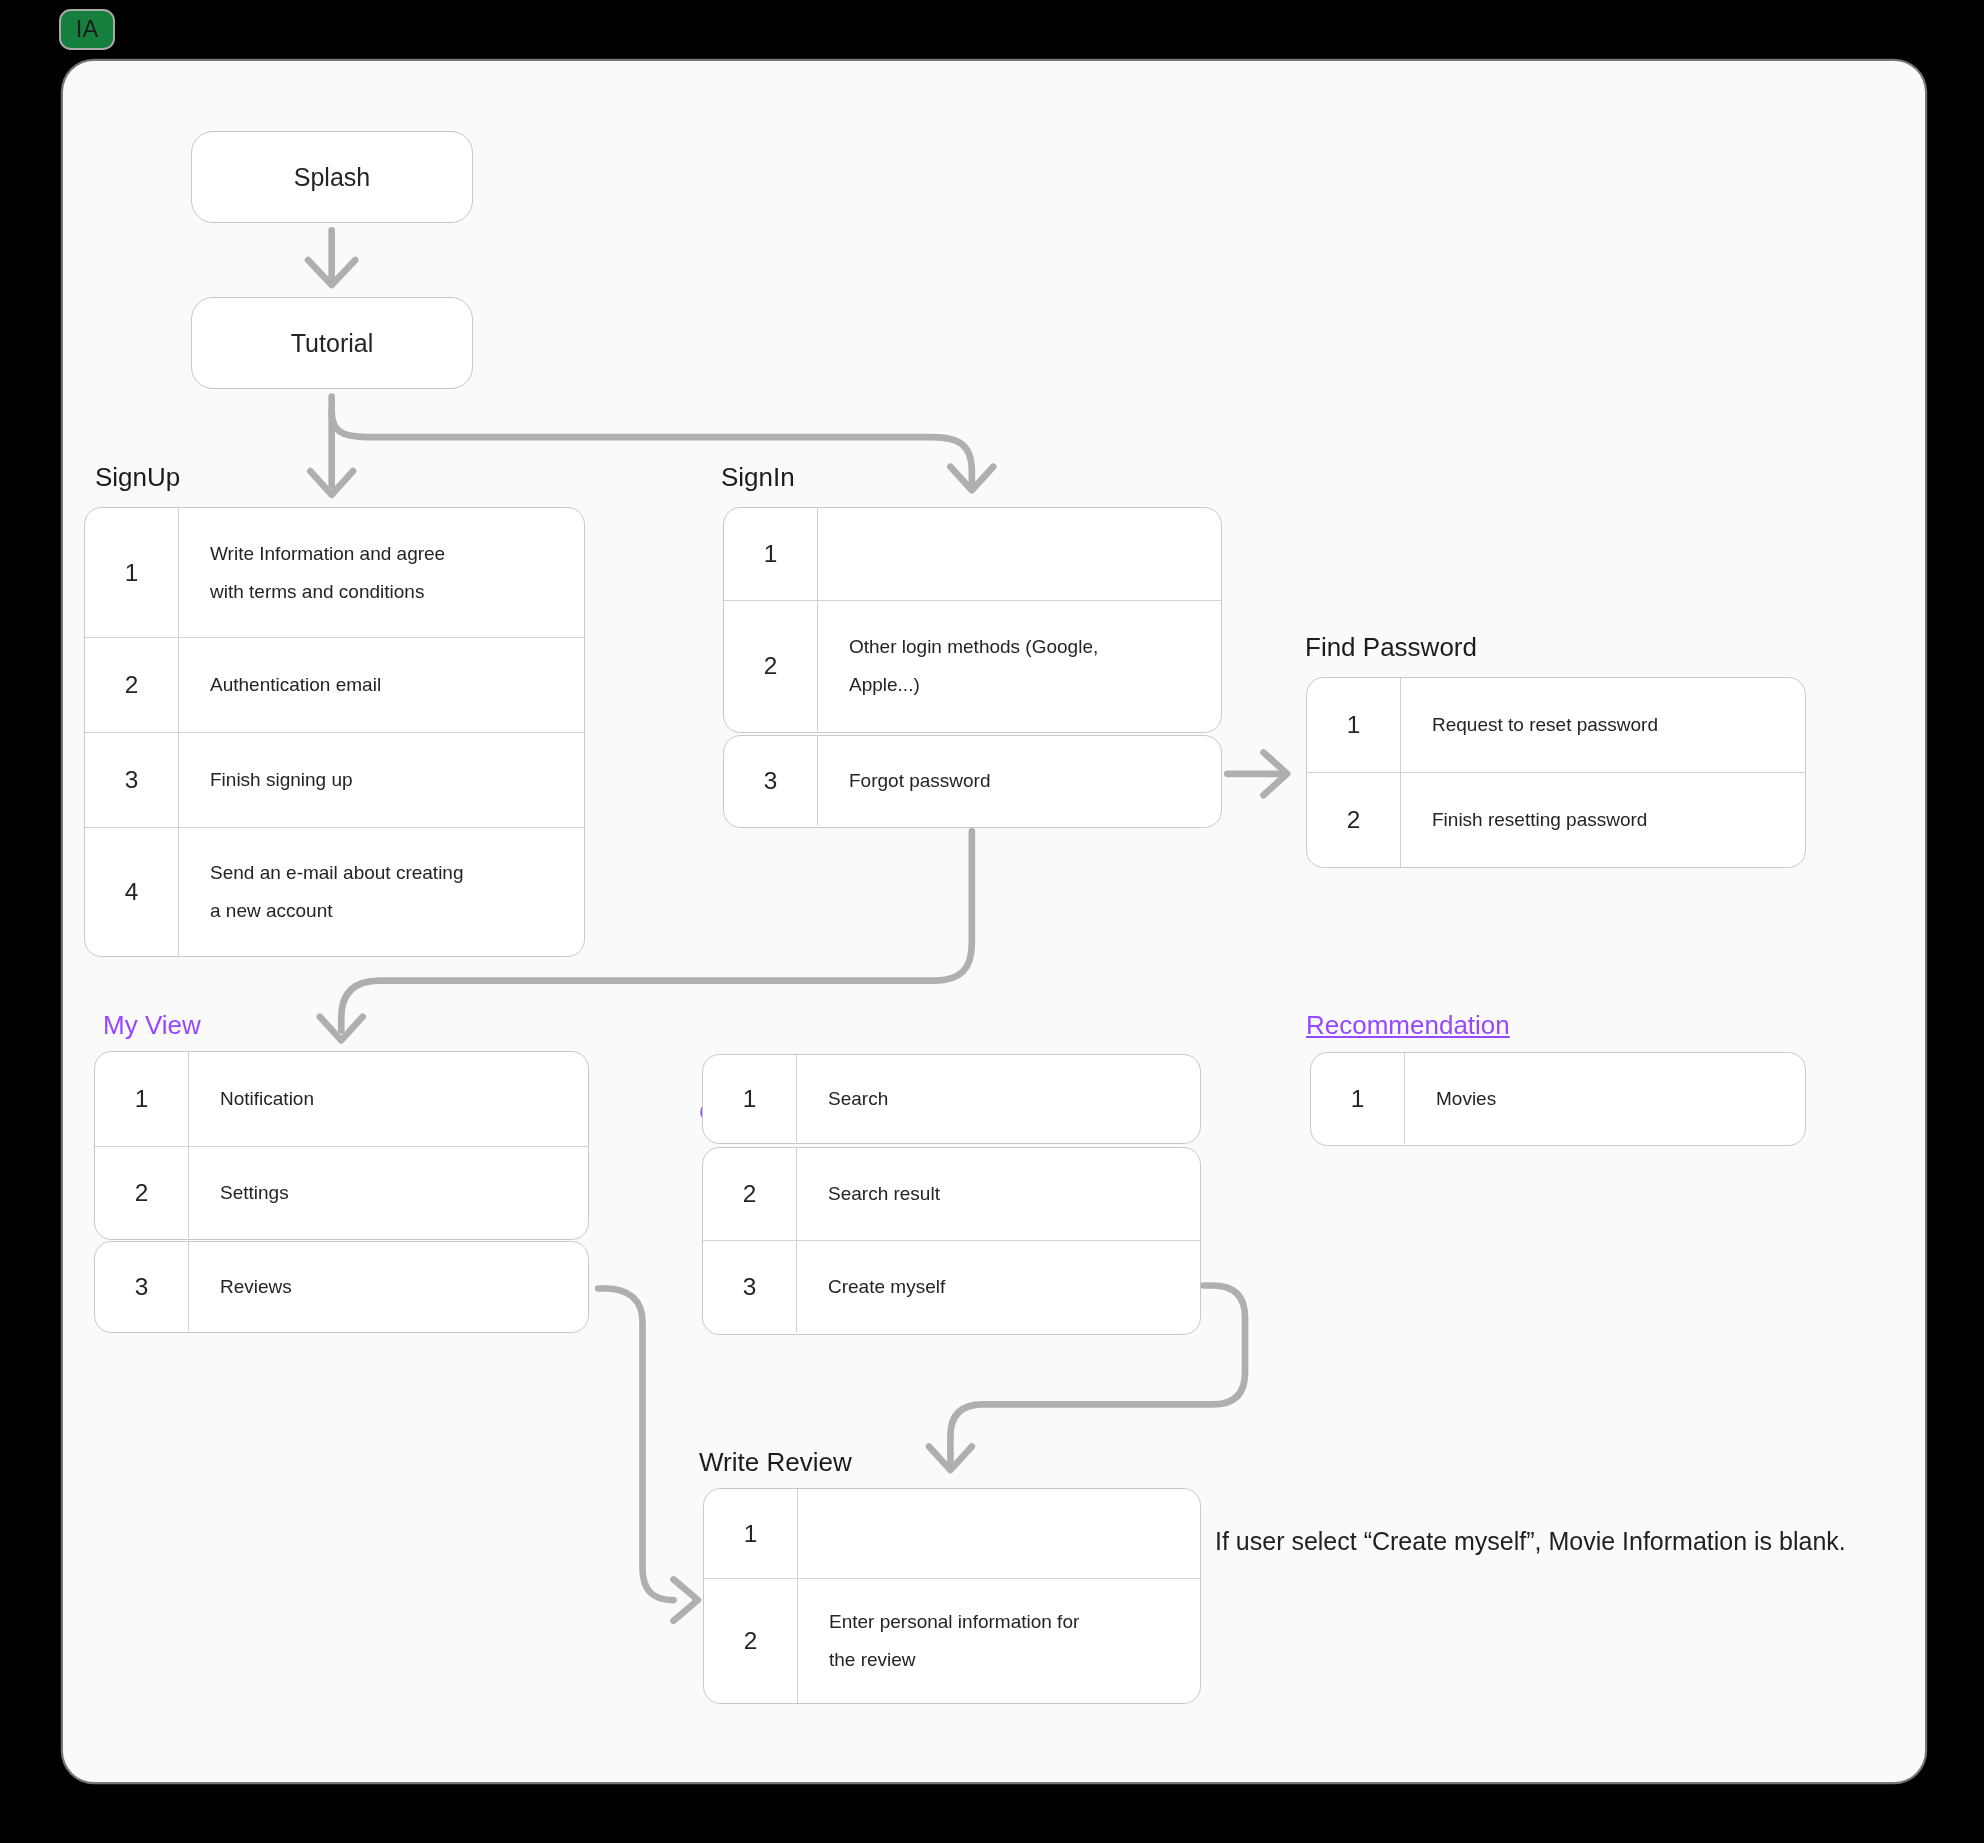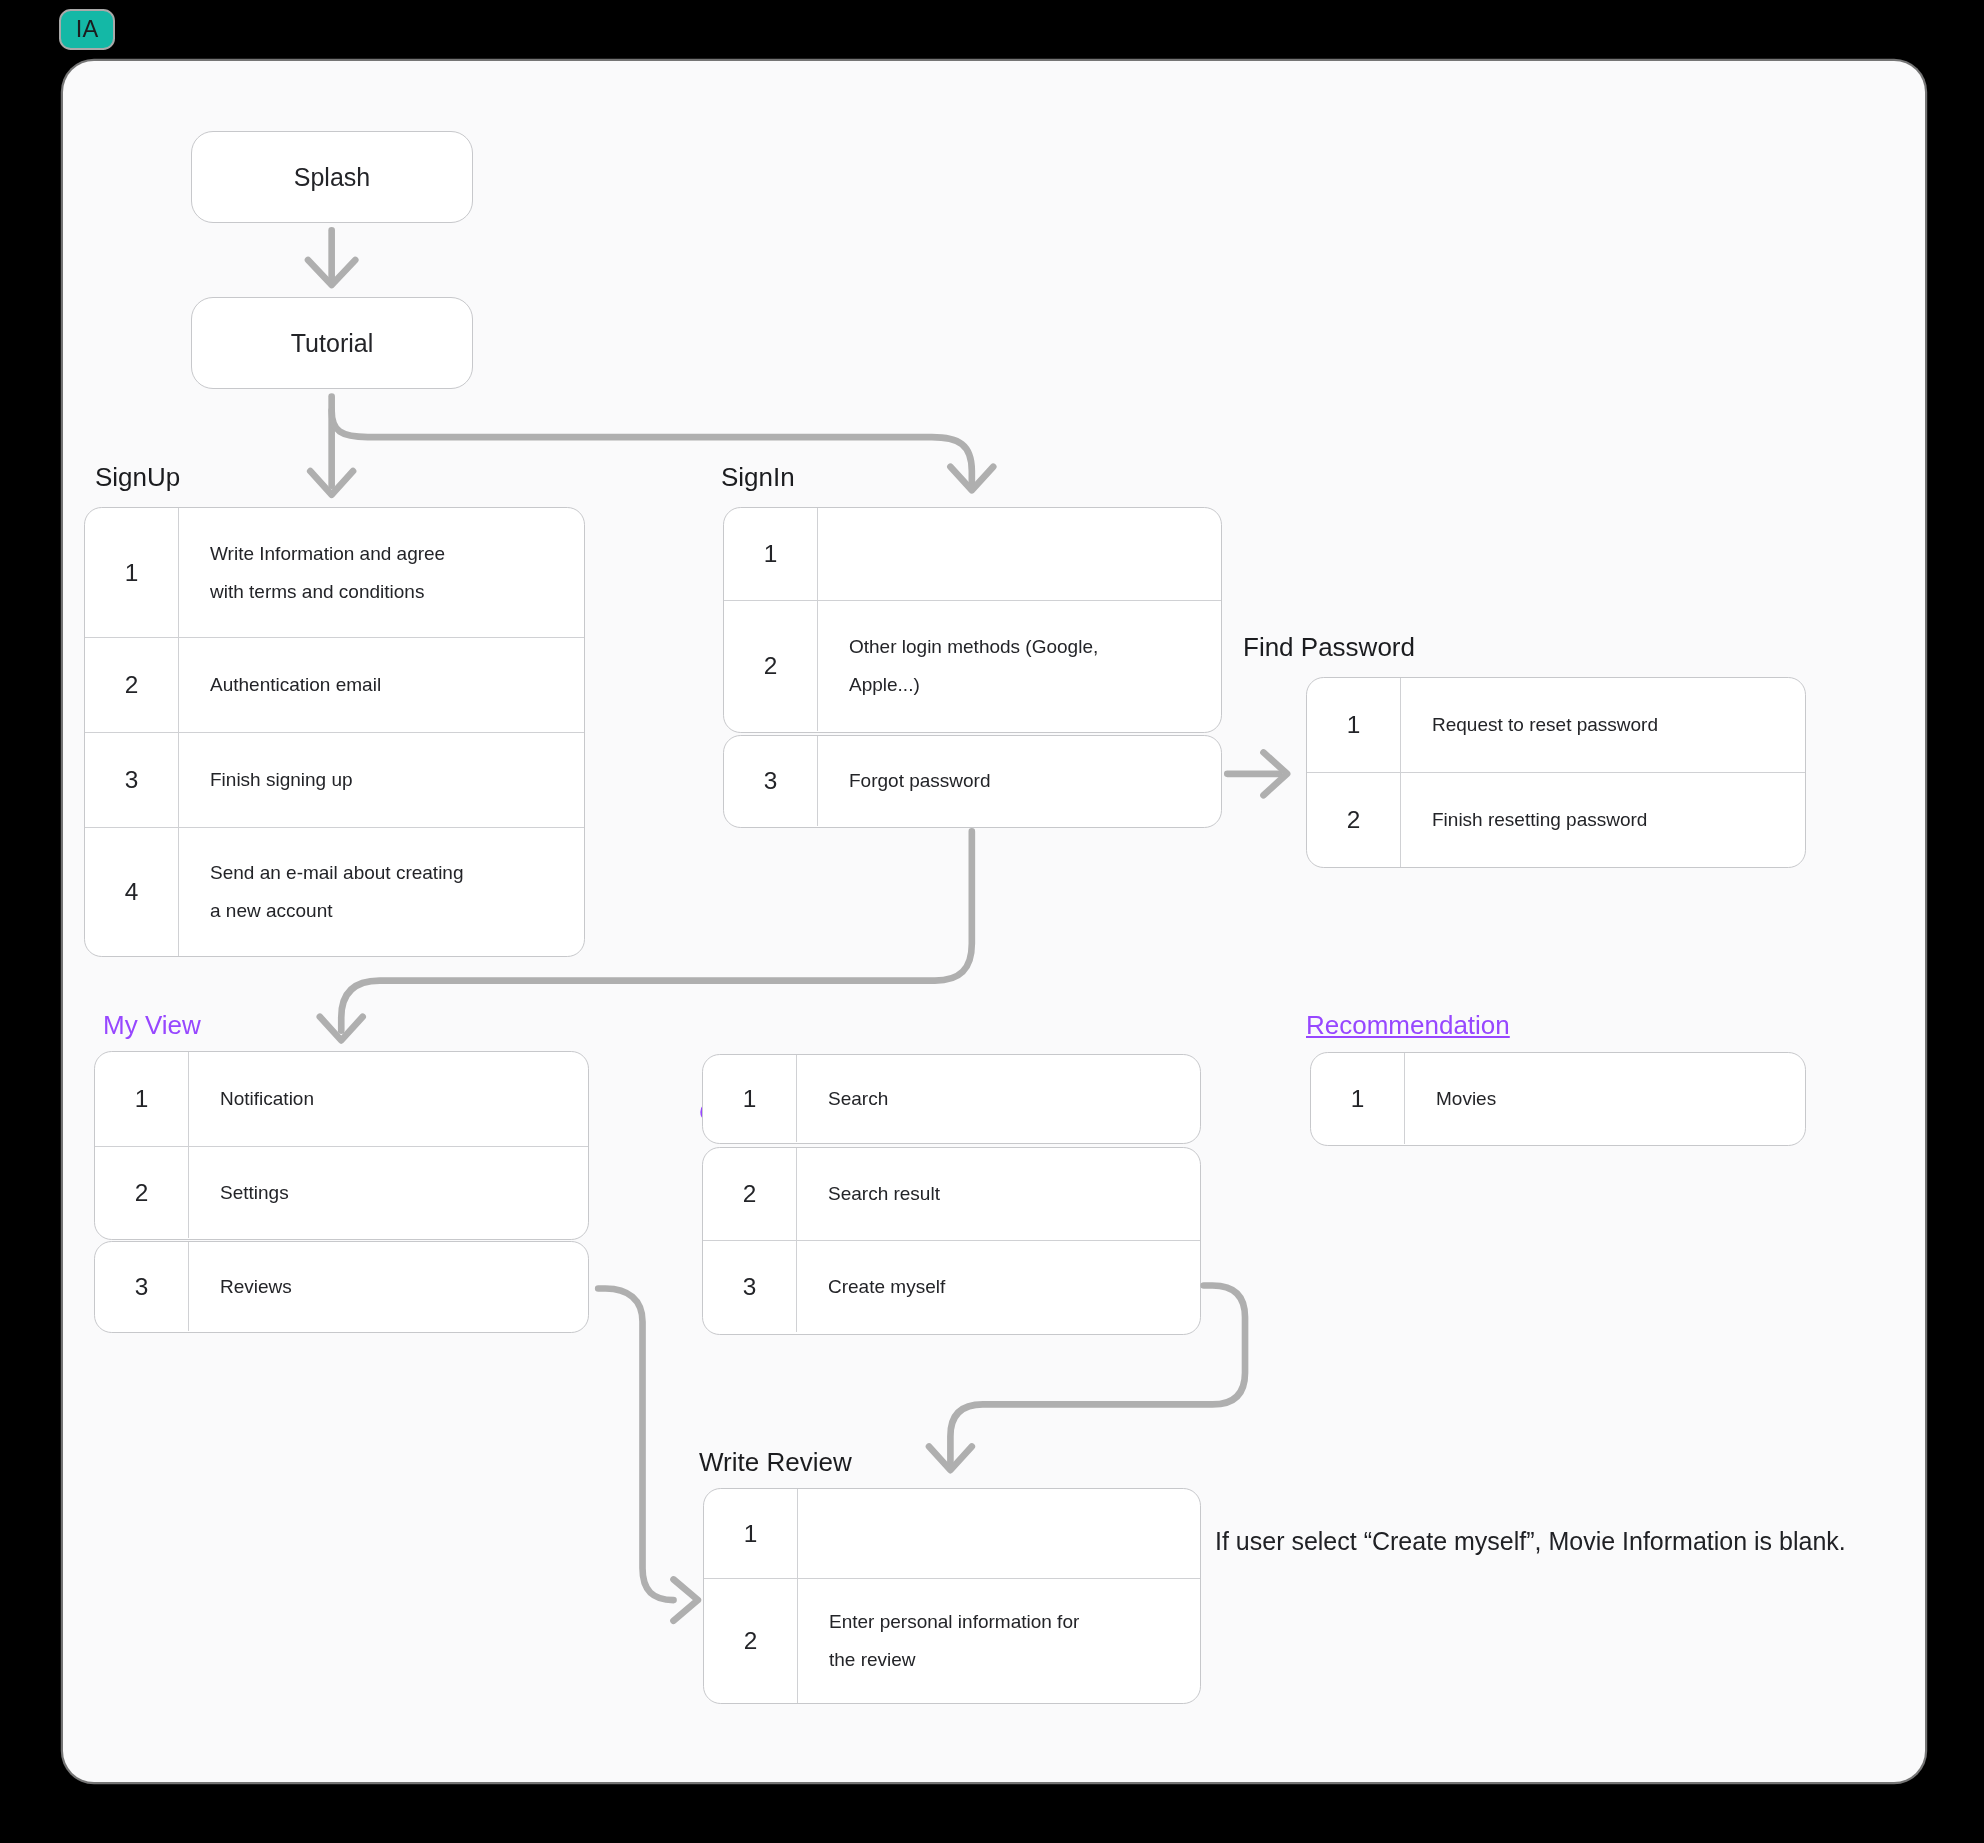--- a/index.html
+++ b/index.html
@@ -16,21 +16,21 @@
   html,body{width:1985px;height:1843px;}
   body{
     background:var(--bg);
     font-family:"Liberation Sans","DejaVu Sans",sans-serif;
     position:relative;
     overflow:hidden;
     color:var(--ink);
   }
   .tab{
     position:absolute;left:59px;top:8.9px;width:56px;height:41px;
-    background:#14b8a6;border:2.2px solid #A9A9A9;border-radius:11.8px;
+    background:#15803d;border:2.2px solid #A9A9A9;border-radius:11.8px;
     display:flex;align-items:center;justify-content:center;
     font-size:23.6px;font-weight:500;color:#1B1B1D;
     z-index:4;
   }
   .panel{
     position:absolute;left:63px;top:61px;width:1862px;height:1721px;
     background:var(--panel);border-radius:31px;
     box-shadow:0 0 0 2.2px rgba(214,214,214,.55);
     z-index:1;
   }
@@ -88,21 +88,21 @@
 
 <div class="flow-box" style="left:191px;top:131px;width:282px;height:92px;">
   <span>Splash</span>
 </div>
 <div class="flow-box" style="left:191px;top:297px;width:282px;height:92px;">
   <span>Tutorial</span>
 </div>
 
 <div class="section-title" style="left:95px;top:461px;">SignUp</div>
 <div class="section-title" style="left:721px;top:461px;">SignIn</div>
-<div class="section-title" style="left:1243px;top:631px;">Find Password</div>
+<div class="section-title" style="left:1305px;top:631px;">Find Password</div>
 <div class="section-title purple" style="left:103px;top:1009px;">My View</div>
 <div class="section-title purple" style="left:699px;top:1072px;margin-top:24px;">Create New Review</div>
 <div class="section-title purple" style="left:1306px;top:1009px;text-decoration:underline;">Recommendation</div>
 <div class="section-title" style="left:699px;top:1446px;">Write Review</div>
 
 <div class="card" style="left:84px;top:507px;width:501px;height:450px;">
   <div class="row" style="height:129px;">
     <div class="num">1</div>
     <div class="txt">Write Information and agree
 with terms and conditions</div>

